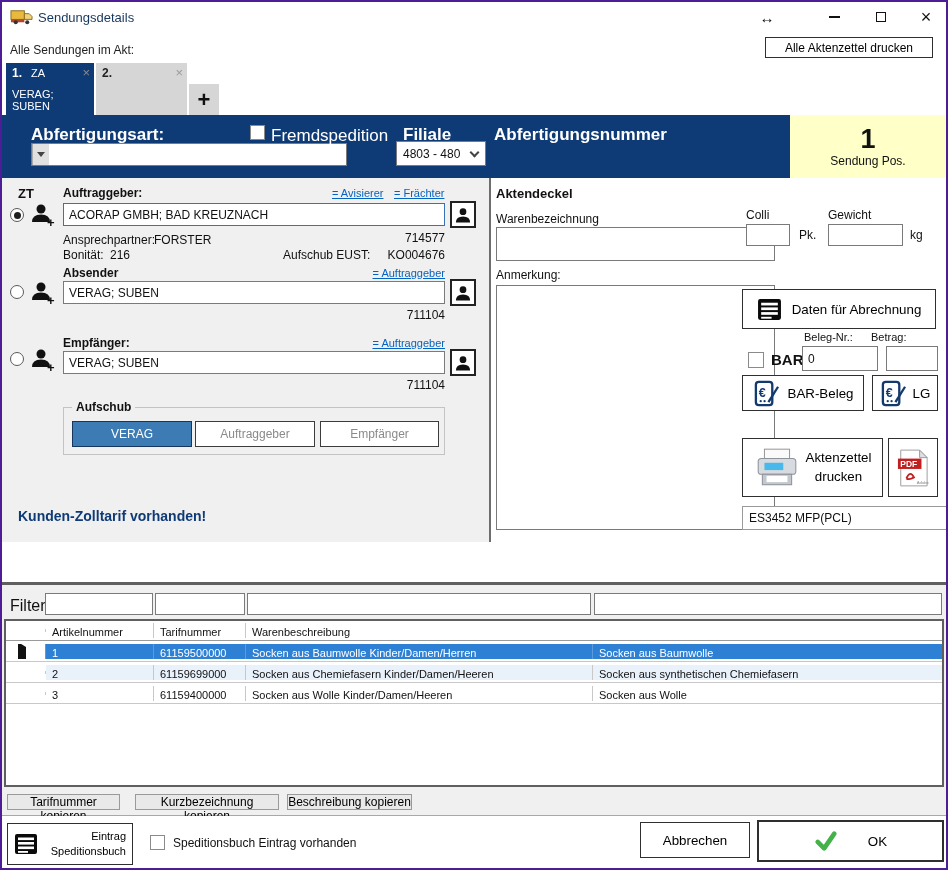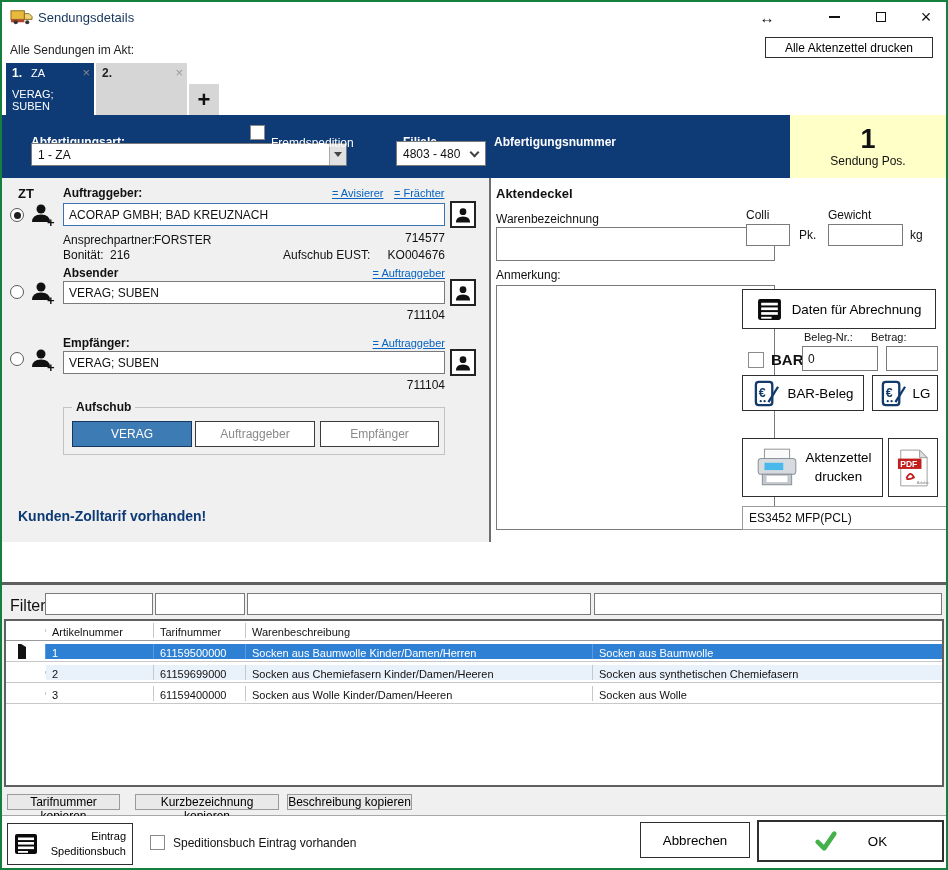--- a/index.html
+++ b/index.html
@@ -1,20 +1,20 @@
 <!DOCTYPE html>
 <html><head>
 <meta charset="utf-8">
 <style>
   * { margin:0; padding:0; box-sizing:border-box; }
   html,body { background:#eee; }
   body { font-family:"Liberation Sans", sans-serif; }
   .window {
     position:relative; width:948px; height:870px; background:#fff;
-    border:2px solid #15803d; overflow:hidden; font-size:12px; color:#111;
+    border:2px solid #4c1d95; overflow:hidden; font-size:12px; color:#111;
   }
   .abs { position:absolute; }
 
   
   .title-text { left:36px; top:8px; font-size:13px; color:#17365d; }
   .winctl { top:5px; width:30px; height:20px; display:flex; align-items:center; justify-content:center; color:#111; cursor:default; }
   .resize-glyph { font-size:15px; font-weight:bold; }
   .min-line { width:11px; height:0; border-bottom:2px solid #111; }
   .max-box { width:10px; height:10px; border:1.5px solid #111; }
   .close-x { font-size:18px; line-height:1; }
@@ -28,21 +28,21 @@
   .tab-active { left:4px; top:61px; width:88px; height:52px; background:#0e3a76; color:#fff; }
   .tab-idle { left:94px; top:61px; width:91px; height:52px; background:#d6d6d6; color:#222; }
   .tab-x { position:absolute; right:4px; top:2px; color:#8a8a8a; font-size:13px; cursor:pointer; }
   .tab-idle .tab-x { color:#9a9a9a; }
   .tab-num { font-weight:bold; font-size:12px; }
   .tab-add { left:187px; top:82px; width:30px; height:31px; background:#d6d6d6; border:none;
              font-size:22px; font-weight:bold; color:#111; }
 
   
   .bluebar { left:0; top:113px; width:944px; height:63px; background:#0e3a76; color:#fff; }
-  .bluebar .lbl { position:absolute; font-size:12px; font-weight:bold; color:#fff;margin-top:10px; }
+  .bluebar .lbl { position:absolute; font-size:17px; font-weight:bold; color:#fff; }
   .combo { position:absolute; background:#fff; border:1px solid #7a7a7a; color:#111;
            display:flex; align-items:center; font-size:12px; cursor:pointer; }
   .combo .val { padding:0 6px; flex:1; white-space:nowrap; overflow:hidden; }
   .combo .dd-btn { width:17px; align-self:stretch; background:#e1e1e1; border-left:1px solid #aaa;
                    display:flex; align-items:center; justify-content:center; }
   .tri-down { width:0; height:0; border-left:4px solid transparent; border-right:4px solid transparent; border-top:5px solid #444; }
   .chev { width:7px; height:7px; border-right:2px solid #444; border-bottom:2px solid #444;
           transform:rotate(45deg); margin:-3px 7px 0 4px; }
   .cb { background:#fff; border:1px solid #8a8a8a; display:inline-block; }
   .yellow-box { left:788px; top:113px; width:156px; height:63px; background:#ffffc8; color:#111;
@@ -132,21 +132,20 @@
   </div>
   <div class="abs tab tab-idle">
     <span class="tab-x">×</span>
     <span class="tab-num">2.</span>
   </div>
   <button class="abs tab-add">+</button>
 
   <div class="abs bluebar">
     <span class="lbl" style="left:29px;top:10px">Abfertigungsart:</span>
     <div class="combo" style="left:29px;top:28px;width:316px;height:23px">
-      <span class="val">1 - ZA</span>
       <span class="dd-btn">
           <span class="tri-down"></span>
         </span>
     </div>
     <span class="cb" style="position:absolute;left:248px;top:10px;width:15px;height:15px"></span>
     <span class="lbl" style="left:269px;top:11px;font-weight:normal">Fremdspedition</span>
 
     <span class="lbl" style="left:401px;top:10px">Filiale</span>
     <div class="combo" style="left:394px;top:26px;width:90px;height:25px">
       <span class="val" style="padding-right:0">4803 - 480</span>

